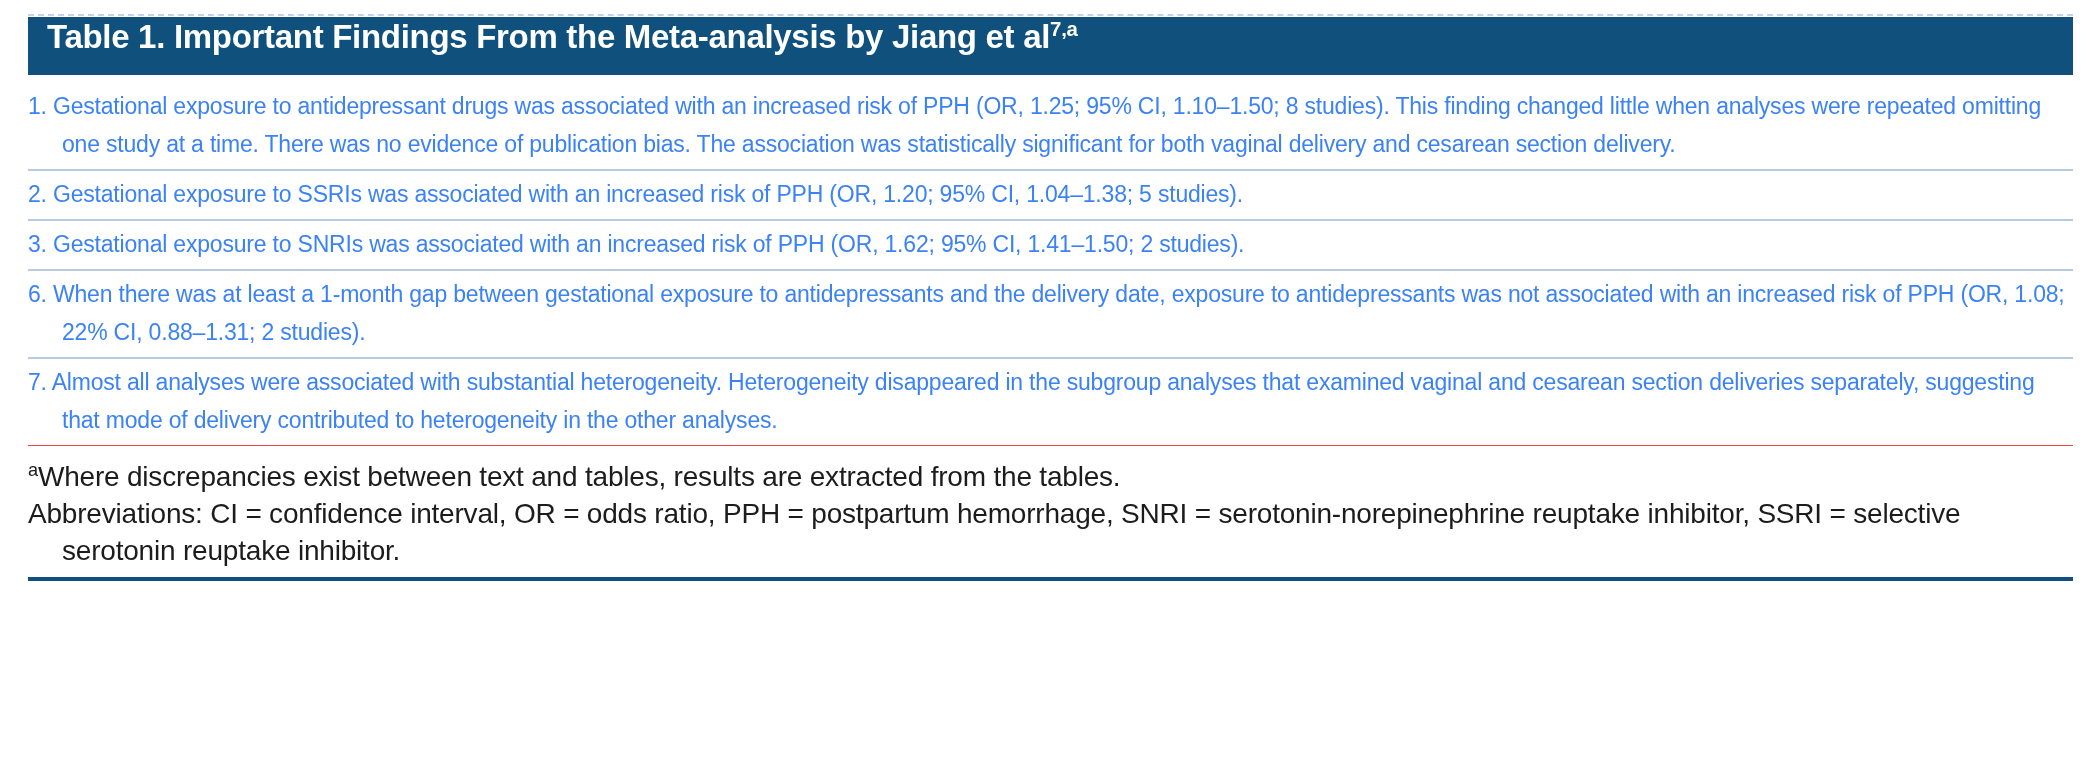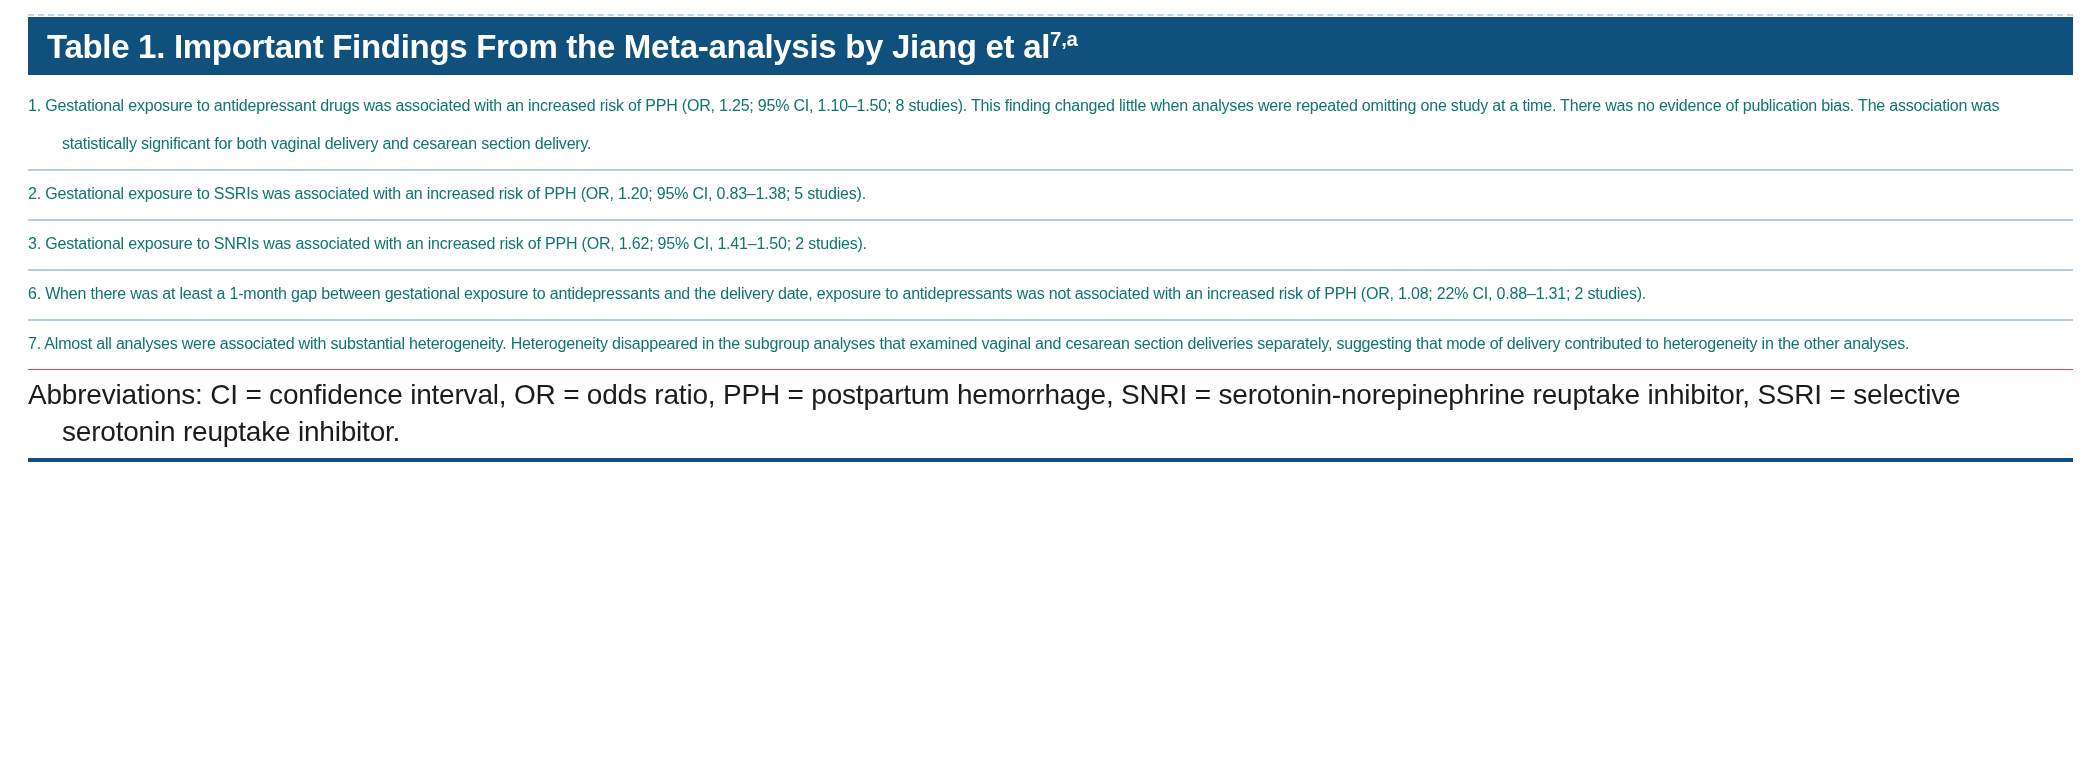--- a/index.html
+++ b/index.html
@@ -23,37 +23,37 @@
   .top-dashed-line {
     border-top: 2px dashed #c2d4e6;
     height: 0;
     margin-bottom: 1px;
   }
   .title-bar {
     background: #0f507d;
     color: #ffffff;
     height: 58px;
     display: flex;
-    align-items: center;
+    align-items: flex-start;
     padding-left: 19px;
   }
   .title-bar .title-text {
     font-size: 33px;
     font-weight: bold;
     letter-spacing: -0.3px;
   }
   .title-bar sup {
     font-size: 62%;
     vertical-align: super;
     font-weight: bold;
   }
   .items {
     margin-top: 8px;
-    color: #0f766e;
-    font-size: 16px;
+    color: #3b82f6;
+    font-size: 23px;
     line-height: 38px;
     letter-spacing: -0.2px;
   }
   .item {
     padding: 4px 0 6px 34px;
     text-indent: -34px;
     border-bottom: 2px solid #b5cbe0;
   }
   .item:last-child {
     border-bottom: 1px solid #ef4444;
@@ -90,24 +90,25 @@
   <div class="content">
 
     <div class="top-dashed-line"></div>
 
     <div class="title-bar">
       <span class="title-text"><span>Table 1. Important Findings From the Meta-analysis by Jiang et al</span><sup>7,a</sup></span>
     </div>
 
     <div class="items">
       <div class="item"><span class="num">1.</span> <span>Gestational exposure to antidepressant drugs was associated with an increased risk of PPH (OR, 1.25; 95% CI, 1.10–1.50; 8 studies). This finding changed little when analyses were repeated omitting one study at a time. There was no evidence of publication bias. The association was statistically significant for both vaginal delivery and cesarean section delivery.</span></div>
-      <div class="item"><span class="num">2.</span> <span>Gestational exposure to SSRIs was associated with an increased risk of PPH (OR, 1.20; 95% CI, 0.83–1.38; 5 studies).</span></div>
+      <div class="item"><span class="num">2.</span> <span>Gestational exposure to SSRIs was associated with an increased risk of PPH (OR, 1.20; 95% CI, 1.04–1.38; 5 studies).</span></div>
       <div class="item"><span class="num">3.</span> <span>Gestational exposure to SNRIs was associated with an increased risk of PPH (OR, 1.62; 95% CI, 1.41–1.50; 2 studies).</span></div>
       <div class="item"><span class="num">6.</span> <span>When there was at least a 1-month gap between gestational exposure to antidepressants and the delivery date, exposure to antidepressants was not associated with an increased risk of PPH (OR, 1.08; 22% CI, 0.88–1.31; 2 studies).</span></div>
       <div class="item"><span class="num">7.</span> <span>Almost all analyses were associated with substantial heterogeneity. Heterogeneity disappeared in the subgroup analyses that examined vaginal and cesarean section deliveries separately, suggesting that mode of delivery contributed to heterogeneity in the other analyses.</span></div>
     </div>
 
     <div class="footnotes">
+      <p class="footnote-a"><sup>a</sup><span>Where discrepancies exist between text and tables, results are extracted from the tables.</span></p>
       <p class="abbreviations">Abbreviations: CI = confidence interval, OR = odds ratio, PPH = postpartum hemorrhage, SNRI = serotonin-norepinephrine reuptake inhibitor, SSRI = selective serotonin reuptake inhibitor.</p>
     </div>
 
   </div>
 </div>
 
 </body></html>

